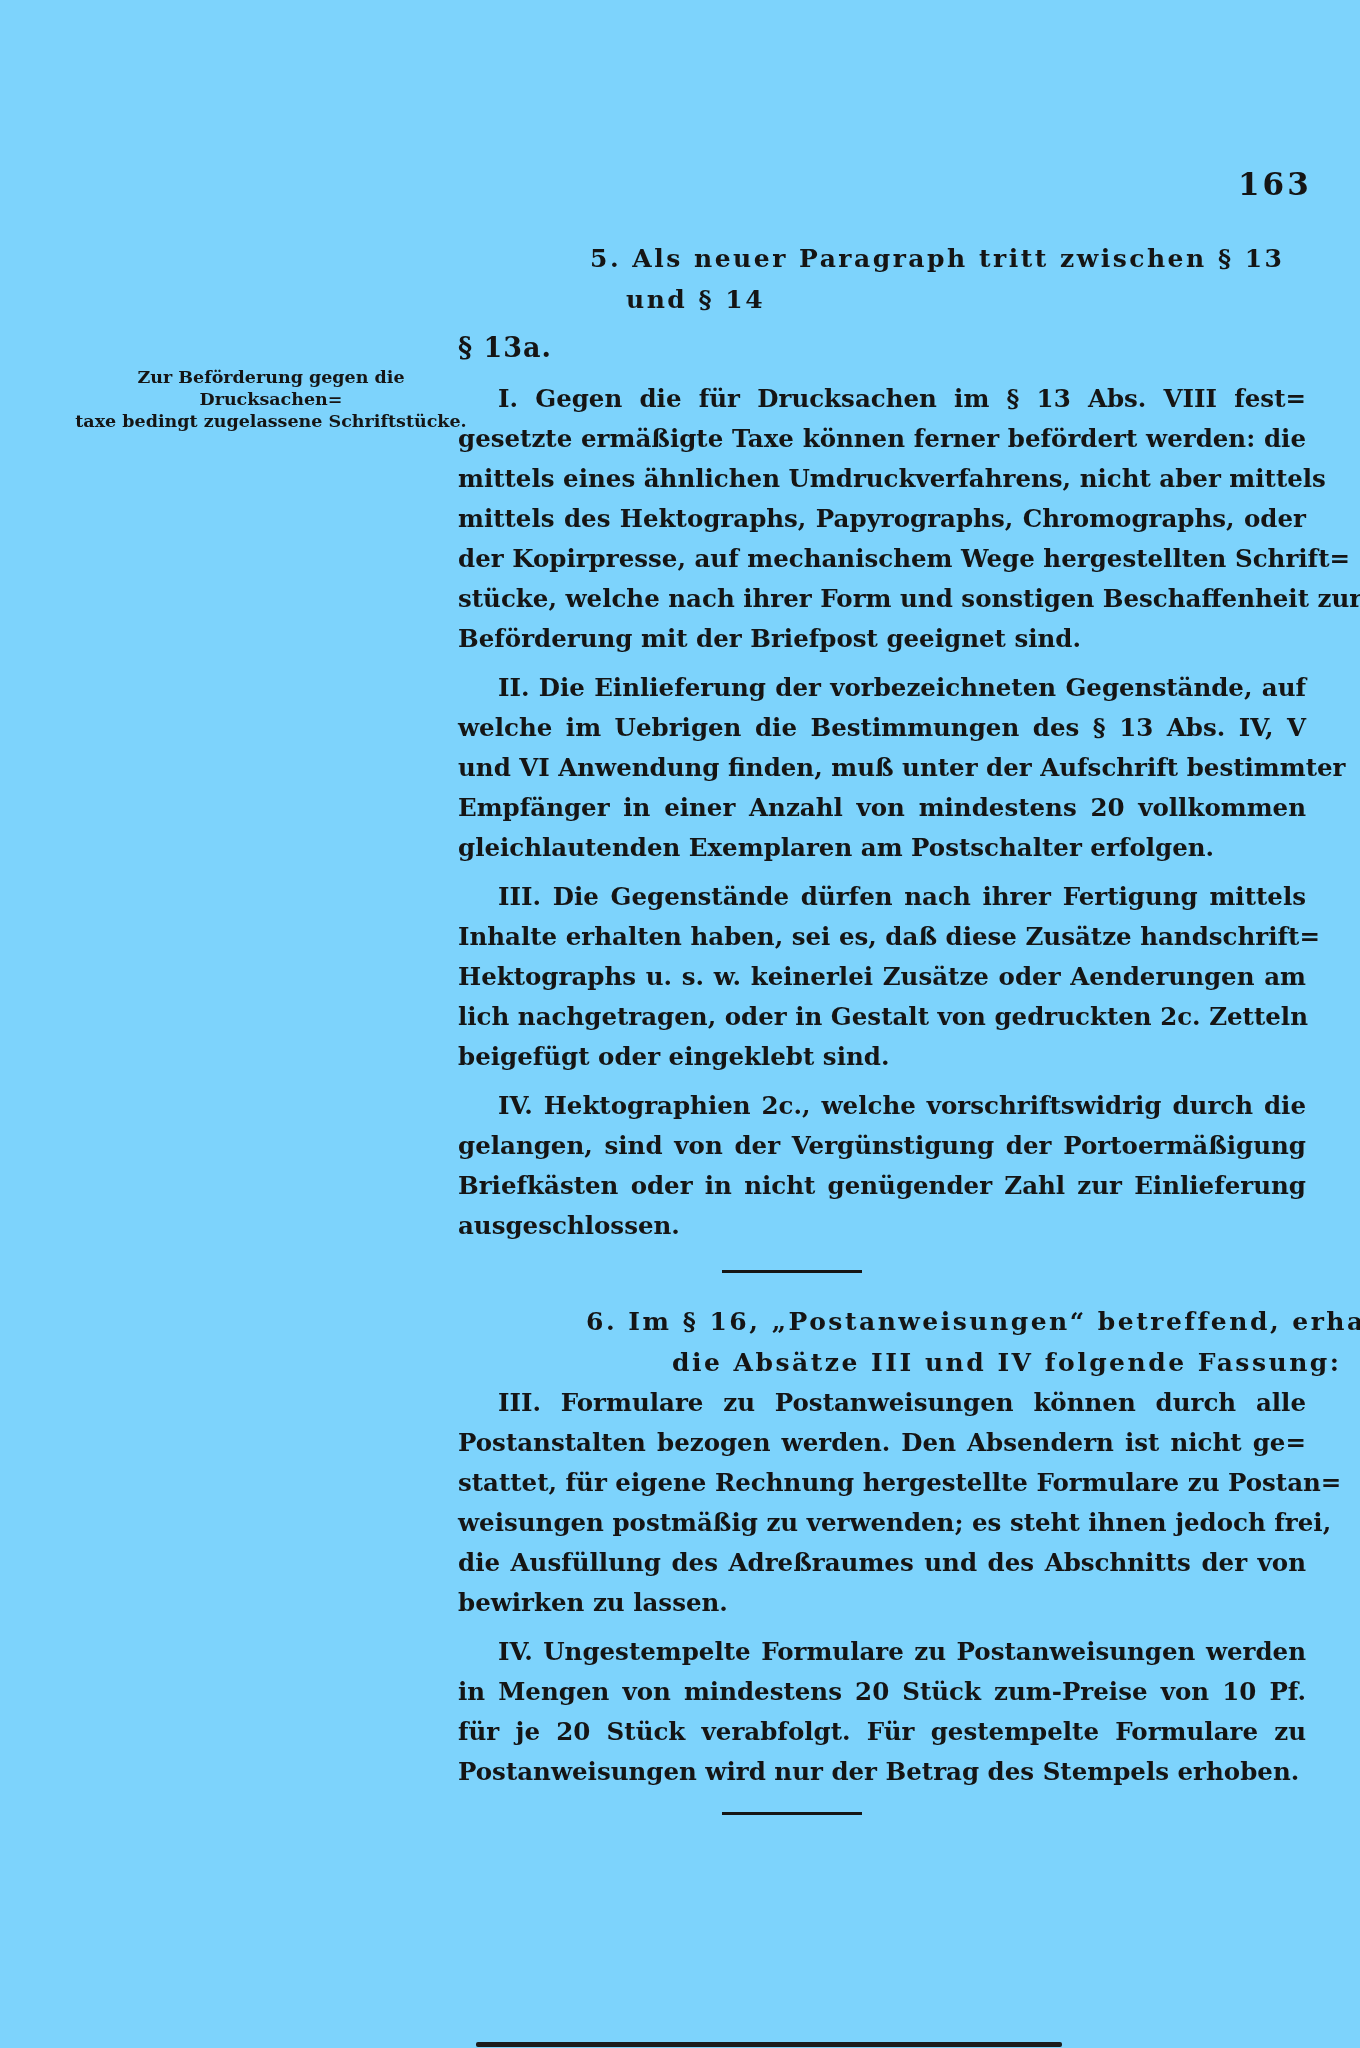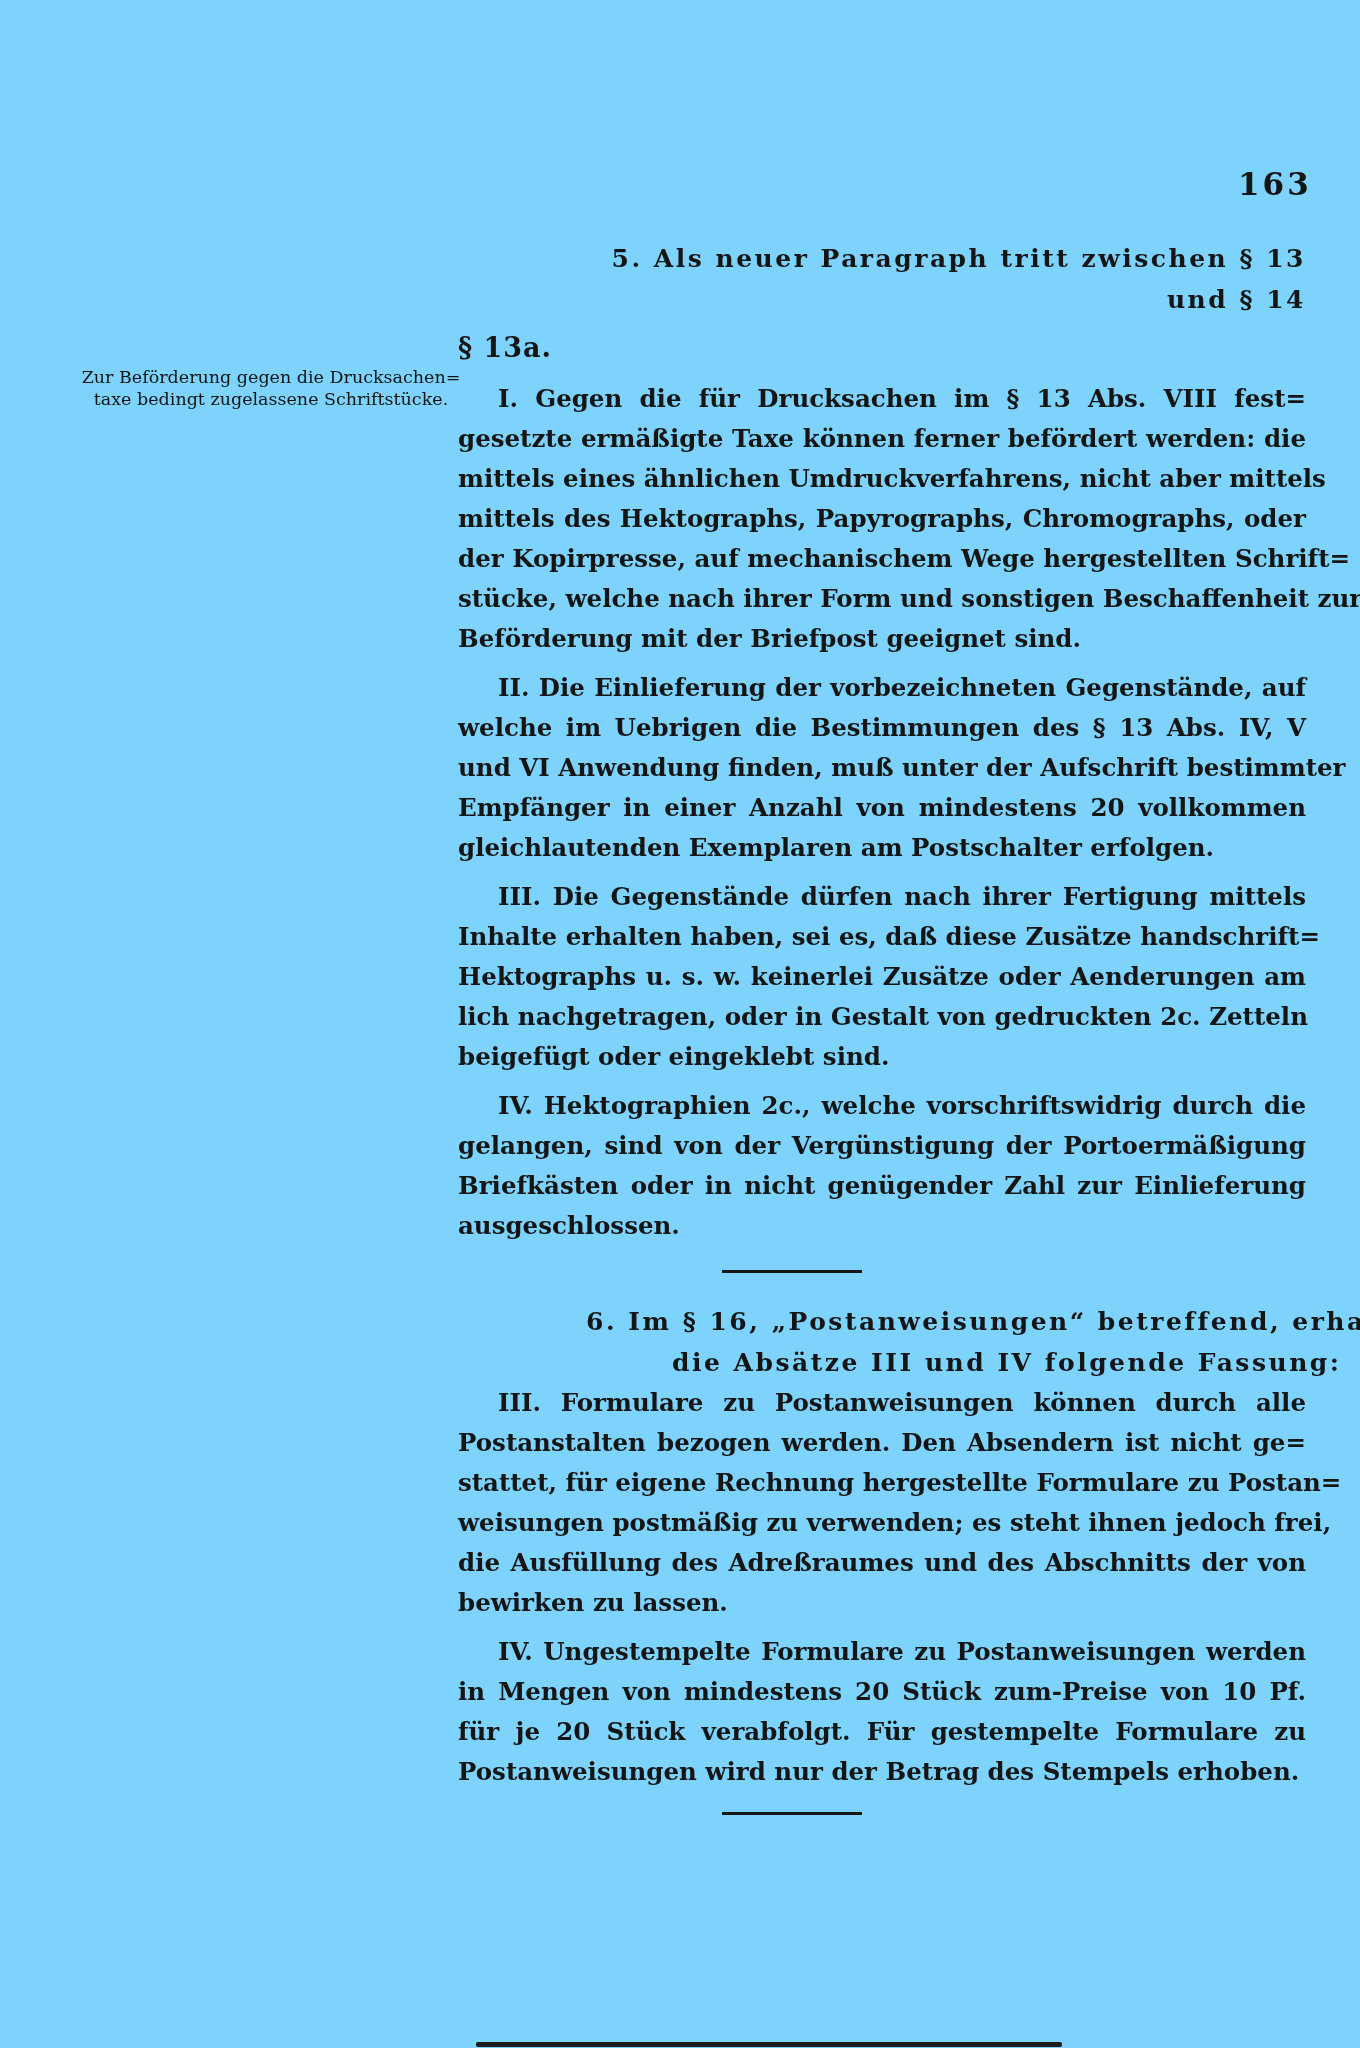--- a/index.html
+++ b/index.html
@@ -7,24 +7,24 @@
     width:1360px;height:2048px;background:#ffffff;position:relative;
     font-family:"DejaVu Serif", serif;color:#151515;overflow:hidden;
   }
   .page{position:absolute;inset:0;background:#7dd3fc;}
   .page-number{
     position:absolute;top:166px;left:1238px;
     font-size:31px;font-weight:bold;letter-spacing:3px;
   }
   .margin-note{
     position:absolute;top:366px;left:70px;width:402px;
-    font-size:17.5px;line-height:22px;font-weight:normal;text-align:center;
+    font-size:17.5px;line-height:22px;font-weight:bold;text-align:center;
   }
   .main{position:absolute;left:458px;top:238px;width:848px;}
-  .heading{font-weight:bold;font-size:25px;line-height:41px;white-space:nowrap;text-align:right;}
+  .heading{font-weight:bold;font-size:25px;line-height:41px;white-space:nowrap;}
   .heading .hline{letter-spacing:2.5px;}
   .s5{margin-left:132px;}
   .s5 .hline2{margin-left:36px;}
   .s6{margin-left:128px;margin-top:4px;}
   .s6 .hline2{margin-left:86px;}
   .mark{
     text-align:left;font-weight:bold;font-size:27px;
     margin-top:12px;margin-bottom:16px;letter-spacing:1px;
   }
   .para{font-size:24.5px;line-height:40px;font-weight:bold;margin:0 0 9px 0;}

